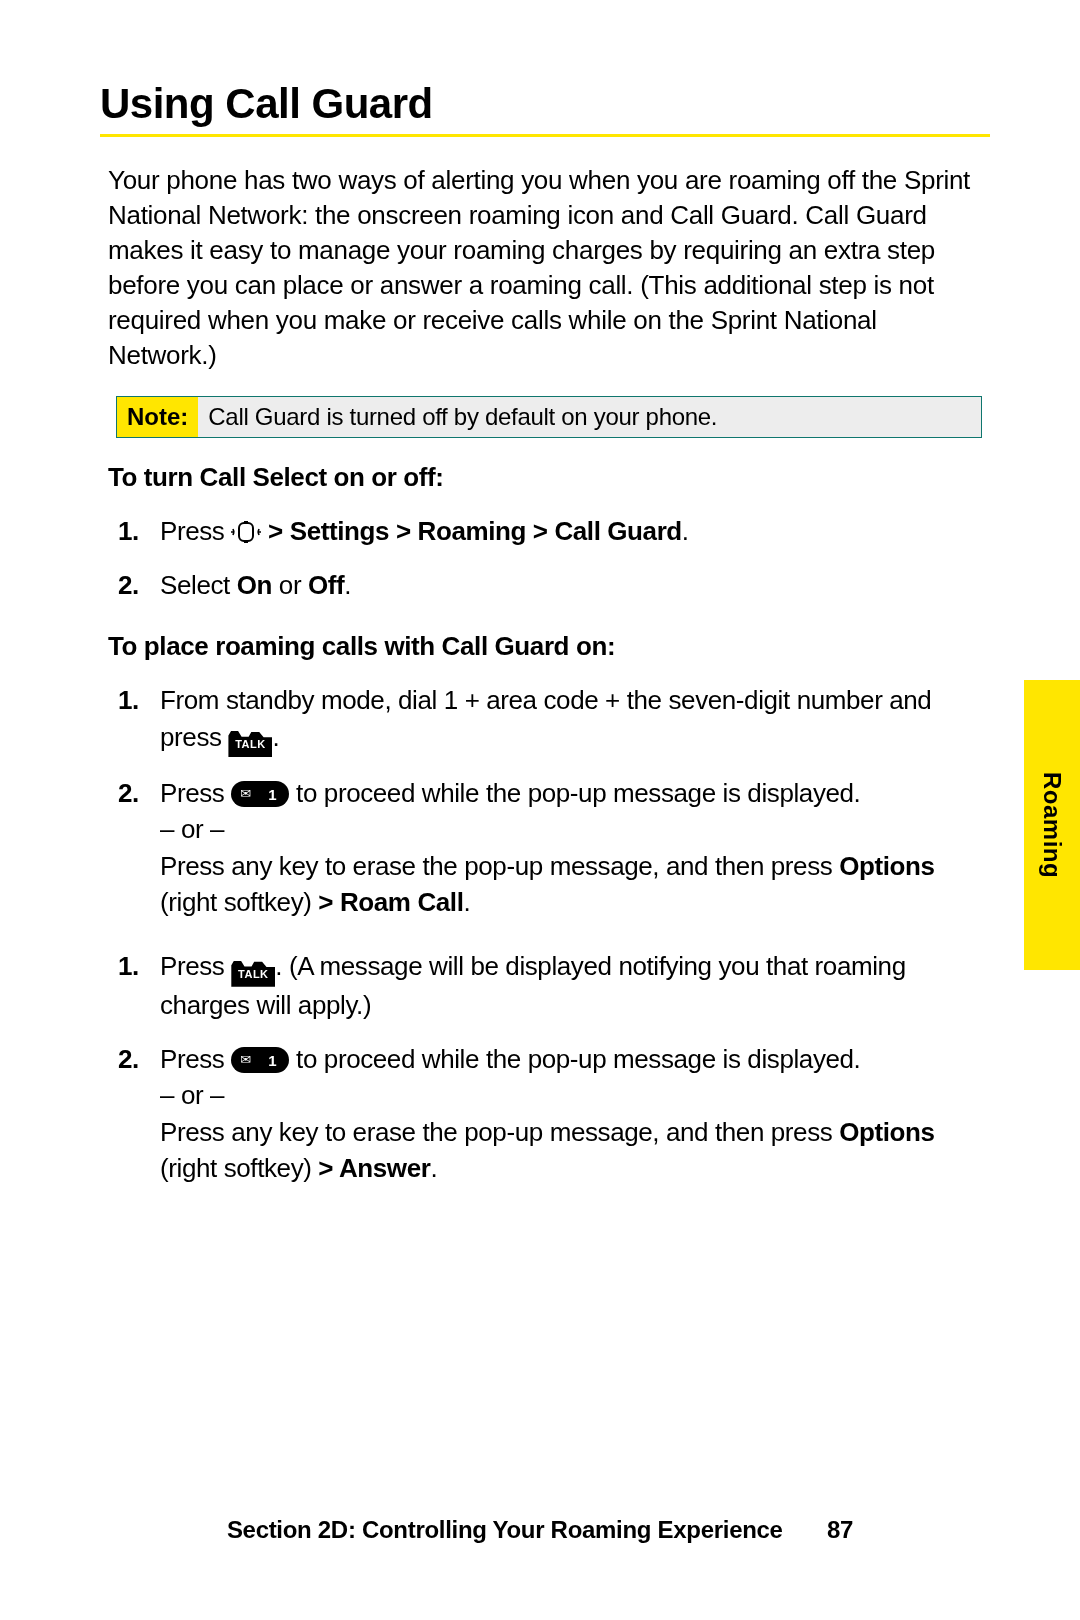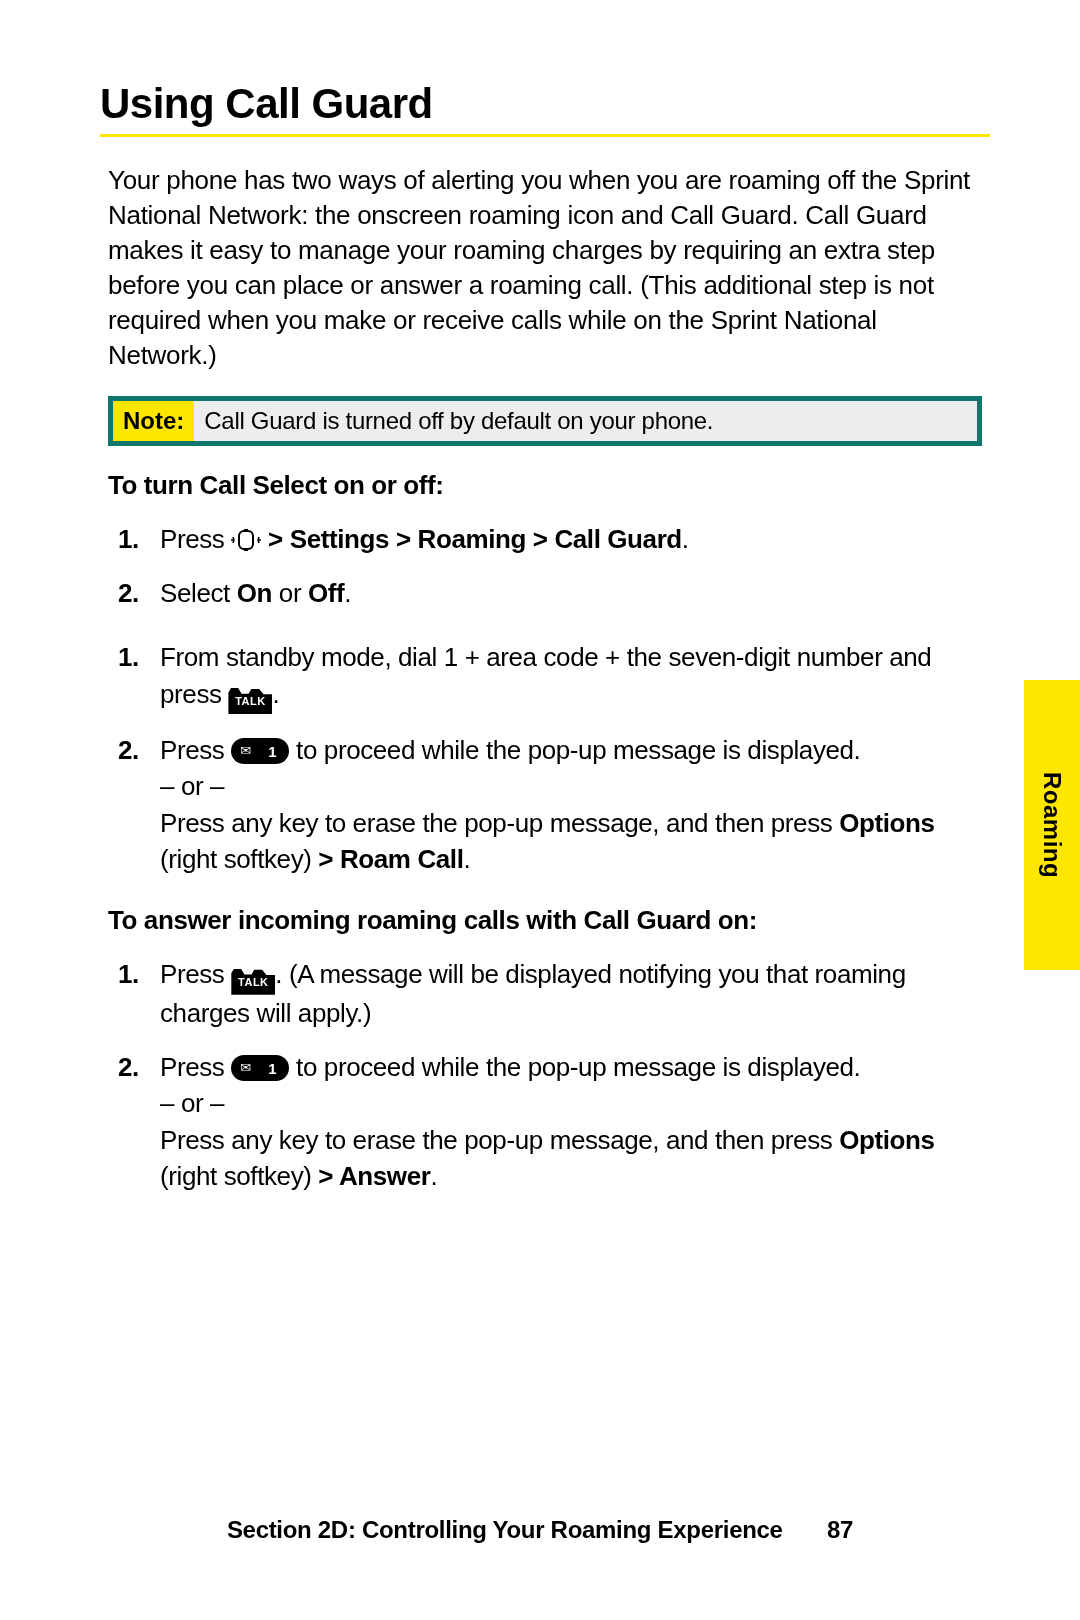--- a/index.html
+++ b/index.html
@@ -27,22 +27,22 @@
     margin: 0 0 26px 0;
   }
   .intro {
     font-size: 26px;
     line-height: 1.35;
     margin: 0 8px 22px 8px;
     letter-spacing: -0.3px;
   }
   .note-box {
     display: flex;
-    border: 5px solid #0f766e;
-    margin: 0 8px 24px 8px;
+    border: 1px solid #0f766e;
+    margin: 0 8px 24px 16px;
     font-size: 24px;
   }
   .note-label {
     background: #ffe600;
     font-weight: 700;
     padding: 6px 10px;
   }
   .note-text {
     background: #ededed;
     flex: 1;
@@ -180,34 +180,34 @@
             <rect x="13" y="0" width="4" height="3" fill="#000"></rect>
             <rect x="13" y="19" width="4" height="3" fill="#000"></rect>
           </svg></span><span class="b"> &gt; Settings &gt; Roaming &gt; Call Guard</span><span>.</span>
     </li>
     <li>
       <span class="num">2.</span>
       <span>Select </span><span class="b">On</span><span> or </span><span class="b">Off</span><span>.</span>
     </li>
   </ol>
 
+  <p class="sub-head">To place roaming calls with Call Guard on:</p>
   <ol class="steps">
     <li>
       <span class="num">1.</span>
       <span>From standby mode, dial 1 + area code + the seven-digit number and press </span><span class="icon-talk">TALK</span><span>.</span>
     </li>
     <li>
       <span class="num">2.</span>
       <span>Press </span><span class="icon-pill"></span><span> to proceed while the pop-up message is displayed.</span>
       <div class="or-line">– or –</div>
       <span>Press any key to erase the pop-up message, and then press </span><span class="b">Options</span><span> (right softkey) </span><span class="b">&gt; Roam Call</span><span>.</span>
     </li>
   </ol>
 
-  <p class="sub-head">To answer incoming roaming calls with Call Guard on:</p>
   <ol class="steps">
     <li>
       <span class="num">1.</span>
       <span>Press </span><span class="icon-talk">TALK</span><span>. (A message will be displayed notifying you that roaming charges will apply.)</span>
     </li>
     <li>
       <span class="num">2.</span>
       <span>Press </span><span class="icon-pill"></span><span> to proceed while the pop-up message is displayed.</span>
       <div class="or-line">– or –</div>
       <span>Press any key to erase the pop-up message, and then press </span><span class="b">Options</span><span> (right softkey) </span><span class="b">&gt; Answer</span><span>.</span>

